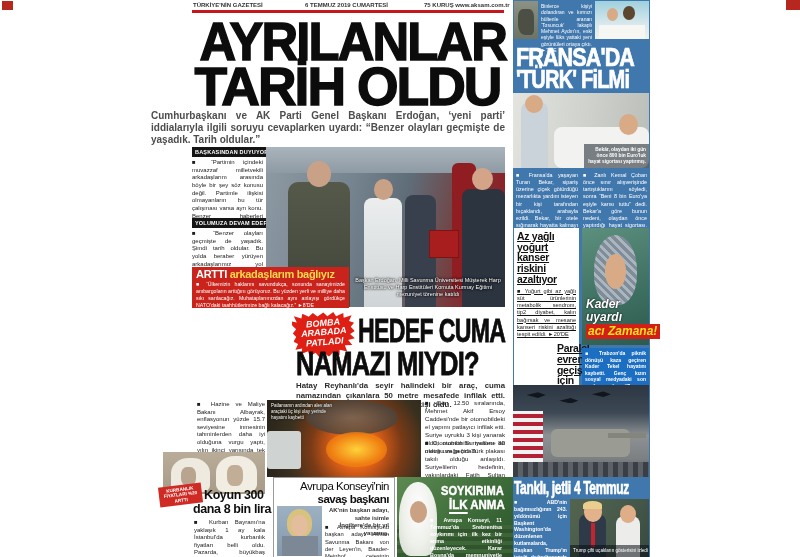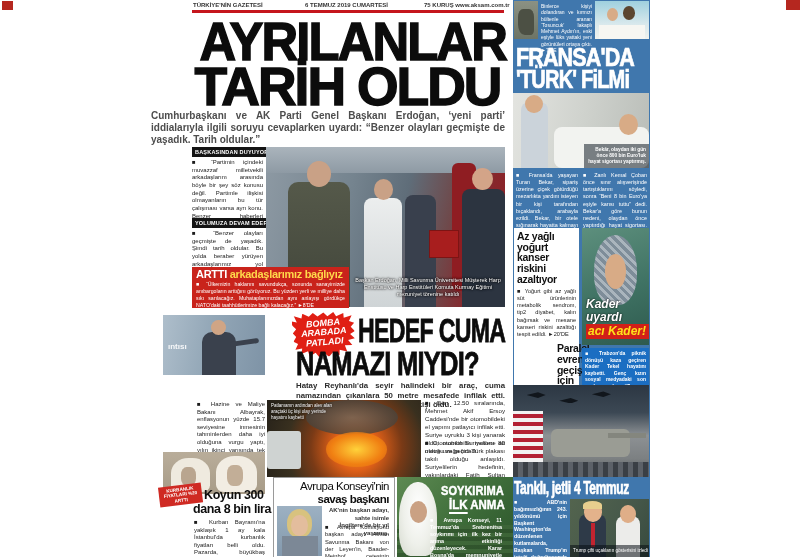--- a/index.html
+++ b/index.html
@@ -15,21 +15,21 @@
   .lead-line{left:190px;width:315px;text-align:center;font-weight:bold;color:#0c0c0c;
              letter-spacing:-2px;line-height:1;}
   .label-black{background:#141414;color:#fff;font-size:5.5px;font-weight:bold;
                padding:2px 3px;letter-spacing:.2px;}
   .body-6{font-size:6px;line-height:1.28;color:#1c1c1c;}
   .body-w{font-size:5.4px;line-height:1.32;color:#ffffff;}
   .hed-big{font-weight:bold;color:#0c0c0c;white-space:nowrap;letter-spacing:-1px;}
   .burst{background:#e01f14;transform:rotate(-5deg);
          clip-path:polygon(0% 15%,8% 18%,4% 4%,16% 10%,18% 0%,28% 8%,35% 0%,42% 9%,52% 1%,58% 10%,68% 2%,72% 12%,84% 6%,84% 17%,97% 13%,92% 25%,100% 30%,94% 38%,100% 48%,92% 54%,99% 64%,88% 67%,94% 79%,82% 78%,85% 92%,73% 87%,72% 99%,62% 91%,55% 100%,48% 91%,39% 99%,34% 89%,24% 96%,22% 84%,11% 89%,13% 77%,2% 78%,7% 66%,0% 60%,5% 50%,0% 42%,6% 33%,0% 24%);}
   .rail{background:#4077ad;}
-  .wpanel{background:#ffffff;}
+  .wpanel{background:#ffffff;text-decoration:underline;}
   .panel-h{font-size:10.5px;font-weight:bold;line-height:1.02;letter-spacing:-0.3px;color:#101010;}
 </style>
 </head>
 <body>
 
 <div class="page">
 
   <div class="abs" style="left:2px;top:1px;width:11px;height:9px;background:#b5271f;"></div>
   <div class="abs" style="left:786px;top:0;width:14px;height:10px;background:#b5271f;"></div>
 
@@ -57,21 +57,21 @@
     <div class="abs" style="left:58%;top:30%;width:13%;height:70%;background:#39404d;border-radius:8px 8px 0 0;"></div>
     <div class="abs" style="left:82%;top:26%;width:18%;height:74%;background:#2c3440;border-radius:8px 8px 0 0;"></div>
     <div class="abs" style="left:86%;top:13%;width:9%;height:14%;background:#d3a488;border-radius:50%;"></div>
     <div class="abs" style="left:68%;top:52%;width:12%;height:16%;background:#a81e1e;border:1px solid #7c1414;"></div>
   </div>
   <div class="abs" style="left:352px;top:277px;width:152px;font-size:5.5px;line-height:1.3;color:#fff;text-align:center;text-shadow:0 0 2px #000,0 0 3px #000;">Başkan Erdoğan, Milli Savunma Üniversitesi Müşterek Harp Enstitüsü ve Harp Enstitüleri Komuta Kurmay Eğitimi mezuniyet törenine katıldı</div>
 
   <div class="abs" style="left:192px;top:267px;width:157px;height:41px;background:#c9231b;">
     <div class="abs nowrap" style="left:4px;top:1px;font-size:11px;font-weight:bold;letter-spacing:-0.3px;">
       <span style="color:#ffffff;">ARTTI</span>
-      <span style="color:#ffd94a;">arkadaşlarımız bağlıyız</span>
+      <span style="color:#ffd94a;">arkadaşlarım bağlıyız</span>
     </div>
     <div class="abs body-w jus" style="left:4px;top:14px;width:149px;font-size:5.2px;">■ “Ülkemizin haklarını savundukça, sonunda sanayimizde ambargoların arttığını görüyoruz. Bu yüzden yerli ve milliye daha sıkı sarılacağız. Muhataplarımızdan aynı anlayışı gördükçe NATO'daki taahhütlerimize bağlı kalacağız.” ►8'DE</div>
   </div>
 
   <div class="abs burst" style="left:293px;top:312px;width:62px;height:45px;">
     <div class="abs" style="left:0;top:7px;width:100%;text-align:center;color:#fff;font-weight:bold;font-style:italic;font-size:9px;line-height:1.05;">
       <div>BOMBA</div>
       <div>ARABADA</div>
       <div>PATLADI</div>
     </div>
@@ -81,26 +81,20 @@
   <div class="abs jus" style="left:296px;top:381px;width:209px;font-size:7.8px;font-weight:bold;color:#2b2b2b;line-height:1.25;">Hatay Reyhanlı'da seyir halindeki bir araç, cuma namazından çıkanlara 50 metre mesafede infilak etti. Araçta bulunan Suriye uyruklu 3 kişi öldü.</div>
   <div class="ph" style="left:267px;top:400px;width:154px;height:77px;background:radial-gradient(circle at 58% 62%,#f6a21f 0%,#e06018 22%,#7a3a16 45%,#39301f 68%,#242019 100%);">
     <div class="abs" style="left:25%;top:0;width:60%;height:45%;background:radial-gradient(ellipse at center,#6f675c,#4a443c 70%,transparent 100%);opacity:.8;border-radius:50%;"></div>
     <div class="abs" style="left:0;top:40%;width:22%;height:50%;background:#cfd3d2;border-radius:3px;"></div>
     <div class="abs" style="left:38%;top:42%;width:40%;height:45%;background:radial-gradient(ellipse at center,#ffd23a,#f07f12 60%,transparent 100%);border-radius:50%;"></div>
   </div>
   <div class="abs" style="left:271px;top:403px;width:62px;font-size:4.5px;line-height:1.35;color:#fff;text-shadow:0 0 2px #000;">Patlamanın ardından alev alan araçtaki üç kişi olay yerinde hayatını kaybetti</div>
   <div class="abs jus" style="left:425px;top:399px;width:80px;font-size:6.2px;line-height:1.3;color:#1c1c1c;">■ Dün 12.50 sıralarında, Mehmet Akif Ersoy Caddesi'nde bir otomobildeki el yapımı patlayıcı infilak etti. Suriye uyruklu 3 kişi yanarak öldü, otomobilin motoru 80 metre uzağa fırladı.</div>
   <div class="abs jus" style="left:425px;top:439px;width:80px;font-size:6.2px;line-height:1.3;color:#1c1c1c;">■ Otomobilin Suriyelilere ait olduğu ve geçici Türk plakası takılı olduğu anlaşıldı. Suriyelilerin hedefinin, yakınlardaki Fatih Sultan Mehmet Camii cemaati olduğu iddia edildi. ►3'TE</div>
 
-  <div class="ph" style="left:163px;top:315px;width:102px;height:60px;background:linear-gradient(100deg,#aebecb 0%,#93a7b7 45%,#7e93a6 100%);">
-    <div class="abs" style="left:38%;top:28%;width:34%;height:72%;background:#3a414d;border-radius:10px 10px 0 0;"></div>
-    <div class="abs" style="left:47%;top:8%;width:15%;height:26%;background:#d0a585;border-radius:50%;"></div>
-    <div class="abs" style="left:66%;top:42%;width:28%;height:9%;background:#3a414d;border-radius:4px;transform:rotate(-8deg);"></div>
-    <div class="abs" style="left:5px;top:45%;font-size:8px;color:rgba(255,255,255,0.9);font-weight:bold;">ıntısı</div>
-  </div>
   <div class="abs jus" style="left:197px;top:401px;width:68px;font-size:6px;line-height:1.27;color:#1c1c1c;">■ Hazine ve Maliye Bakanı Albayrak, enflasyonun yüzde 15.7 seviyesine inmesinin tahminlerden daha iyi olduğuna vurgu yaptı, yılın ikinci yarısında tek haneli seviyelerin görüleceğini kaydetti. ►4'TE</div>
 
   <div class="ph" style="left:163px;top:452px;width:102px;height:42px;background:linear-gradient(#b9ad9a,#a79b87);">
     <div class="abs" style="left:8%;top:15%;width:38%;height:80%;background:#efeadf;border-radius:45% 45% 20% 20%;"></div>
     <div class="abs" style="left:18%;top:35%;width:14%;height:45%;background:#b9a58f;border-radius:40%;"></div>
     <div class="abs" style="left:52%;top:10%;width:40%;height:85%;background:#f2ede3;border-radius:45% 45% 20% 20%;"></div>
     <div class="abs" style="left:63%;top:32%;width:15%;height:48%;background:#c2ae97;border-radius:40%;"></div>
   </div>
   <div class="abs" style="left:159px;top:485px;width:41px;background:#cf2a23;color:#fff;font-size:4.6px;font-weight:bold;text-align:center;line-height:1.15;padding:2px 1px;transform:rotate(-7deg);">KURBANLIK FİYATLARI %20 ARTTI</div>
   <div class="abs nowrap" style="left:204px;top:488px;font-size:12.5px;font-weight:bold;letter-spacing:-0.4px;color:#0e0e0e;">Koyun 300</div>
@@ -163,21 +157,21 @@
     <div class="panel-h" style="padding:4px 3px 2px 3px;margin-left:40px;">Paralel evrene geçiş için ilk deney</div>
     <div class="jus" style="padding:1px 3px;font-size:5.6px;line-height:1.3;color:#222;">■ Oak Ridge Laboratuvarı'nda görevli ABD'li bilim insanları, paralel evrene geçiş için gelecek ay ilk deneyi yapacaklar. ►20'DE</div>
   </div>
 
   <div class="ph" style="left:582px;top:228px;width:67px;height:117px;background:linear-gradient(160deg,#5d8f7d 0%,#3f7263 55%,#2e5a4e 100%);">
     <div class="abs" style="left:18%;top:6%;width:64%;height:60%;background:repeating-linear-gradient(45deg,#7e8d99 0 3px,#aab5bd 3px 6px);border-radius:50% 50% 42% 42%;"></div>
     <div class="abs" style="left:34%;top:22%;width:32%;height:30%;background:#d8ab86;border-radius:50%;"></div>
   </div>
   <div class="abs nowrap" style="left:586px;top:297px;font-size:12px;font-weight:bold;font-style:italic;color:#fff;text-shadow:0 0 2px #000;">Kader</div>
   <div class="abs nowrap" style="left:586px;top:310px;font-size:12px;font-weight:bold;font-style:italic;color:#fff;text-shadow:0 0 2px #000;">uyardı</div>
-  <div class="abs nowrap" style="left:586px;top:324px;font-size:12px;font-weight:bold;font-style:italic;color:#ffe11a;background:#d21f18;padding:0 3px 1px 2px;">acı Kader!</div>
+  <div class="abs nowrap" style="left:586px;top:324px;font-size:12px;font-weight:bold;font-style:italic;color:#ffe11a;background:#d21f18;padding:0 3px 1px 2px;">acı Zamana!</div>
   <div class="abs" style="left:582px;top:348px;width:67px;height:50px;background:#1b6ec2;">
     <div class="jus" style="padding:2px 3px;font-size:5px;line-height:1.3;color:#fff;font-weight:bold;">■ Trabzon'da piknik dönüşü kaza geçiren Kader Tekel hayatını kaybetti. Genç kızın sosyal medyadaki son paylaşımında “Zamana bırakmayın, o kimseyi sağ bırakmazdı” yazısı dikkati çekti. ►7'DE</div>
   </div>
 
   <div class="ph" style="left:513px;top:385px;width:136px;height:92px;background:linear-gradient(#2c3743 0%,#3c4854 30%,#8d9194 55%,#7c8082 80%,#5a5e60 100%);">
     <div class="abs" style="left:10%;top:8%;width:14%;height:6%;background:#11161c;clip-path:polygon(0 50%,60% 0,100% 50%,60% 100%);"></div>
     <div class="abs" style="left:34%;top:14%;width:14%;height:6%;background:#11161c;clip-path:polygon(0 50%,60% 0,100% 50%,60% 100%);"></div>
     <div class="abs" style="left:58%;top:7%;width:14%;height:6%;background:#11161c;clip-path:polygon(0 50%,60% 0,100% 50%,60% 100%);"></div>
     <div class="abs" style="left:0;top:28%;width:22%;height:60%;background:repeating-linear-gradient(0deg,#b32134 0 4px,#f2f2f2 4px 8px);"></div>
     <div class="abs" style="left:28%;top:48%;width:58%;height:30%;background:#9a9c94;border-radius:6px;"></div>

